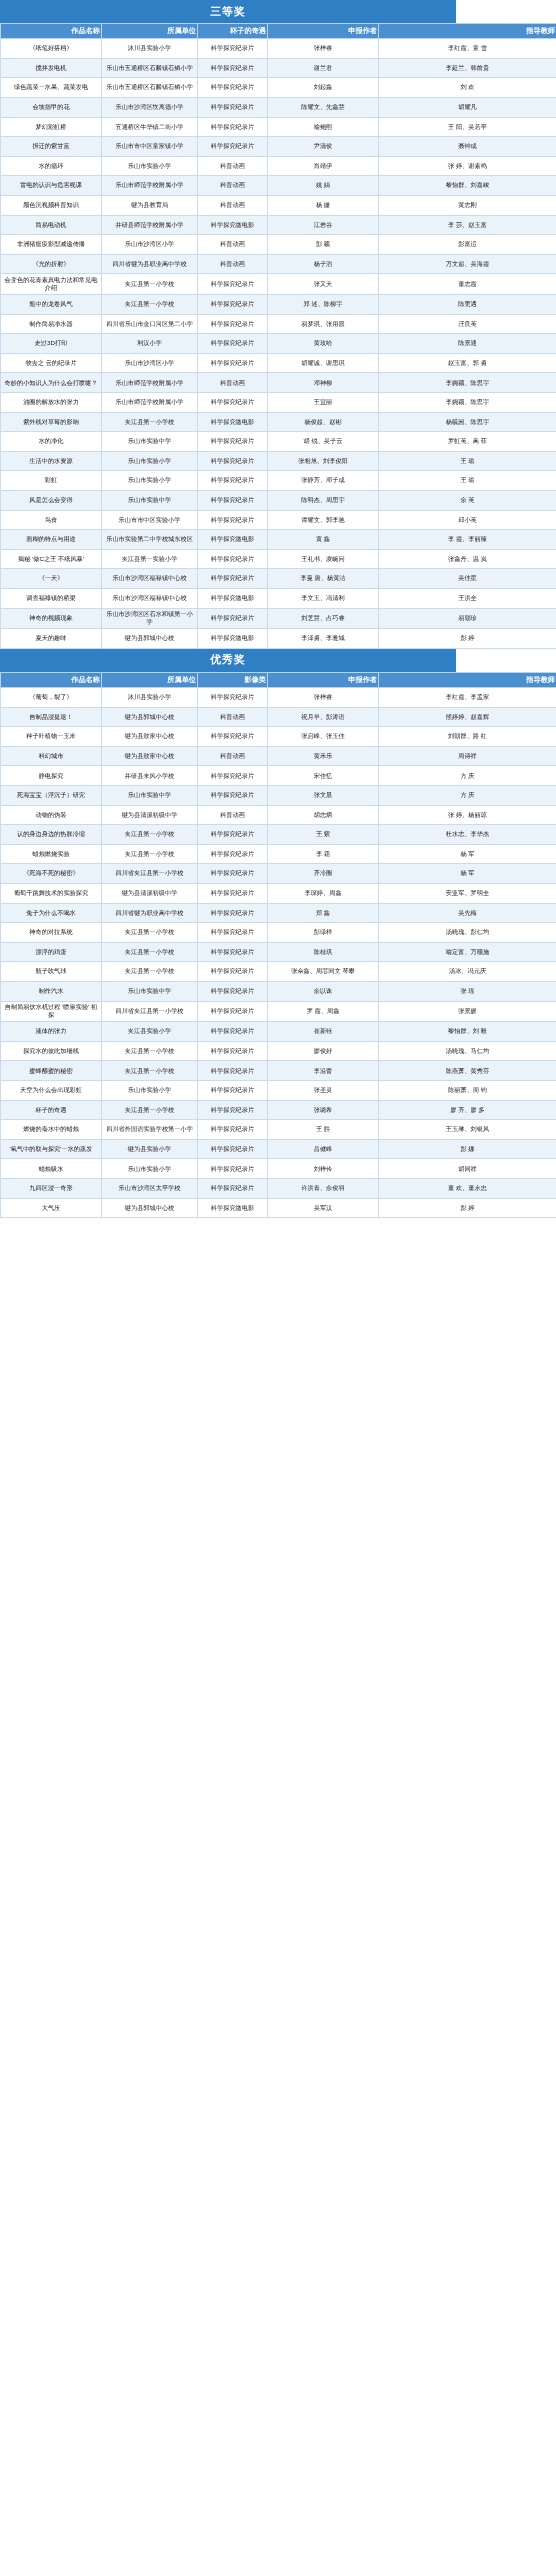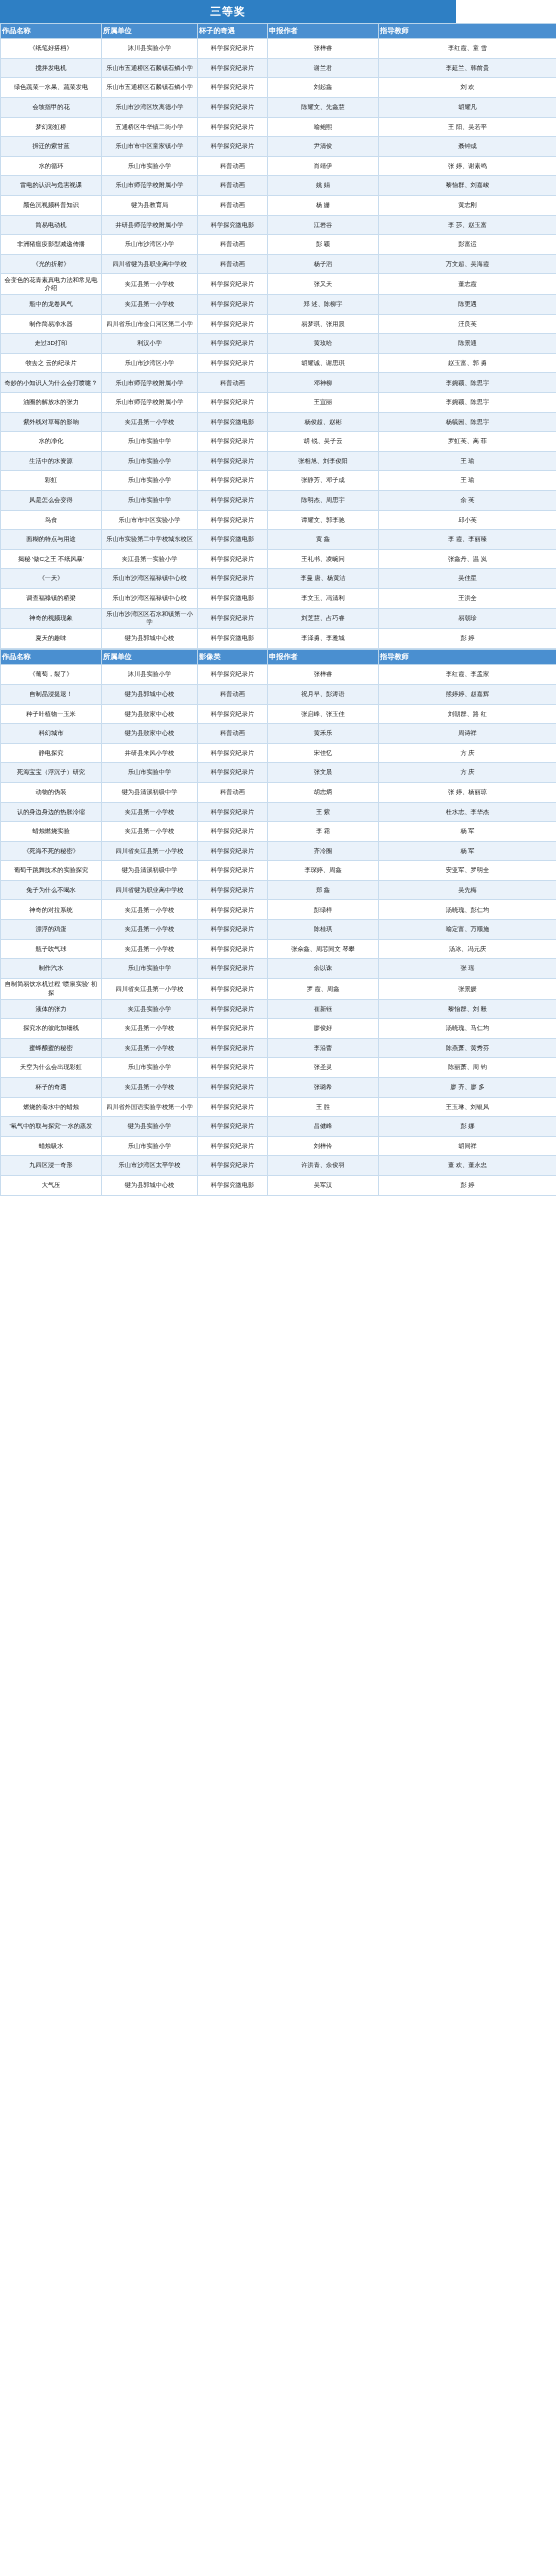--- a/index.html
+++ b/index.html
@@ -30,21 +30,21 @@
   col.c2 { width: 70px; }
   col.c3 { width: 111px; }
   col.c4 { width: 178px; }
   thead th {
     background: #4a8fd0;
     color: #ffffff;
     font-size: 7.2px;
     font-weight: bold;
     height: 15.5px;
     border: 0.5px solid #b9d4ea;
-    text-align: left;
+    text-align: right;
     vertical-align: middle;
   }
   tbody td {
     border: 0.5px solid #c8dcee;
     font-size: 6.2px;
     color: #1a1a1a;
     text-align: center;
     vertical-align: middle;
     padding: 1.5px 2.1px;
     line-height: 1.35;
@@ -298,20 +298,21 @@
               <td>科学探究微电影</td>
               <td>李泽勇、李雅城</td>
               <td>彭 婷</td>
             </tr>
           </tbody>
       </table>
     </div>
   </div>
 
   <div class="section">
+    <div class="section-title">优秀奖</div>
     <div class="tablewrap">
       <table>
         <colgroup>
             <col class="c0">
             <col class="c1">
             <col class="c2">
             <col class="c3">
             <col class="c4">
           </colgroup>
         <thead>

